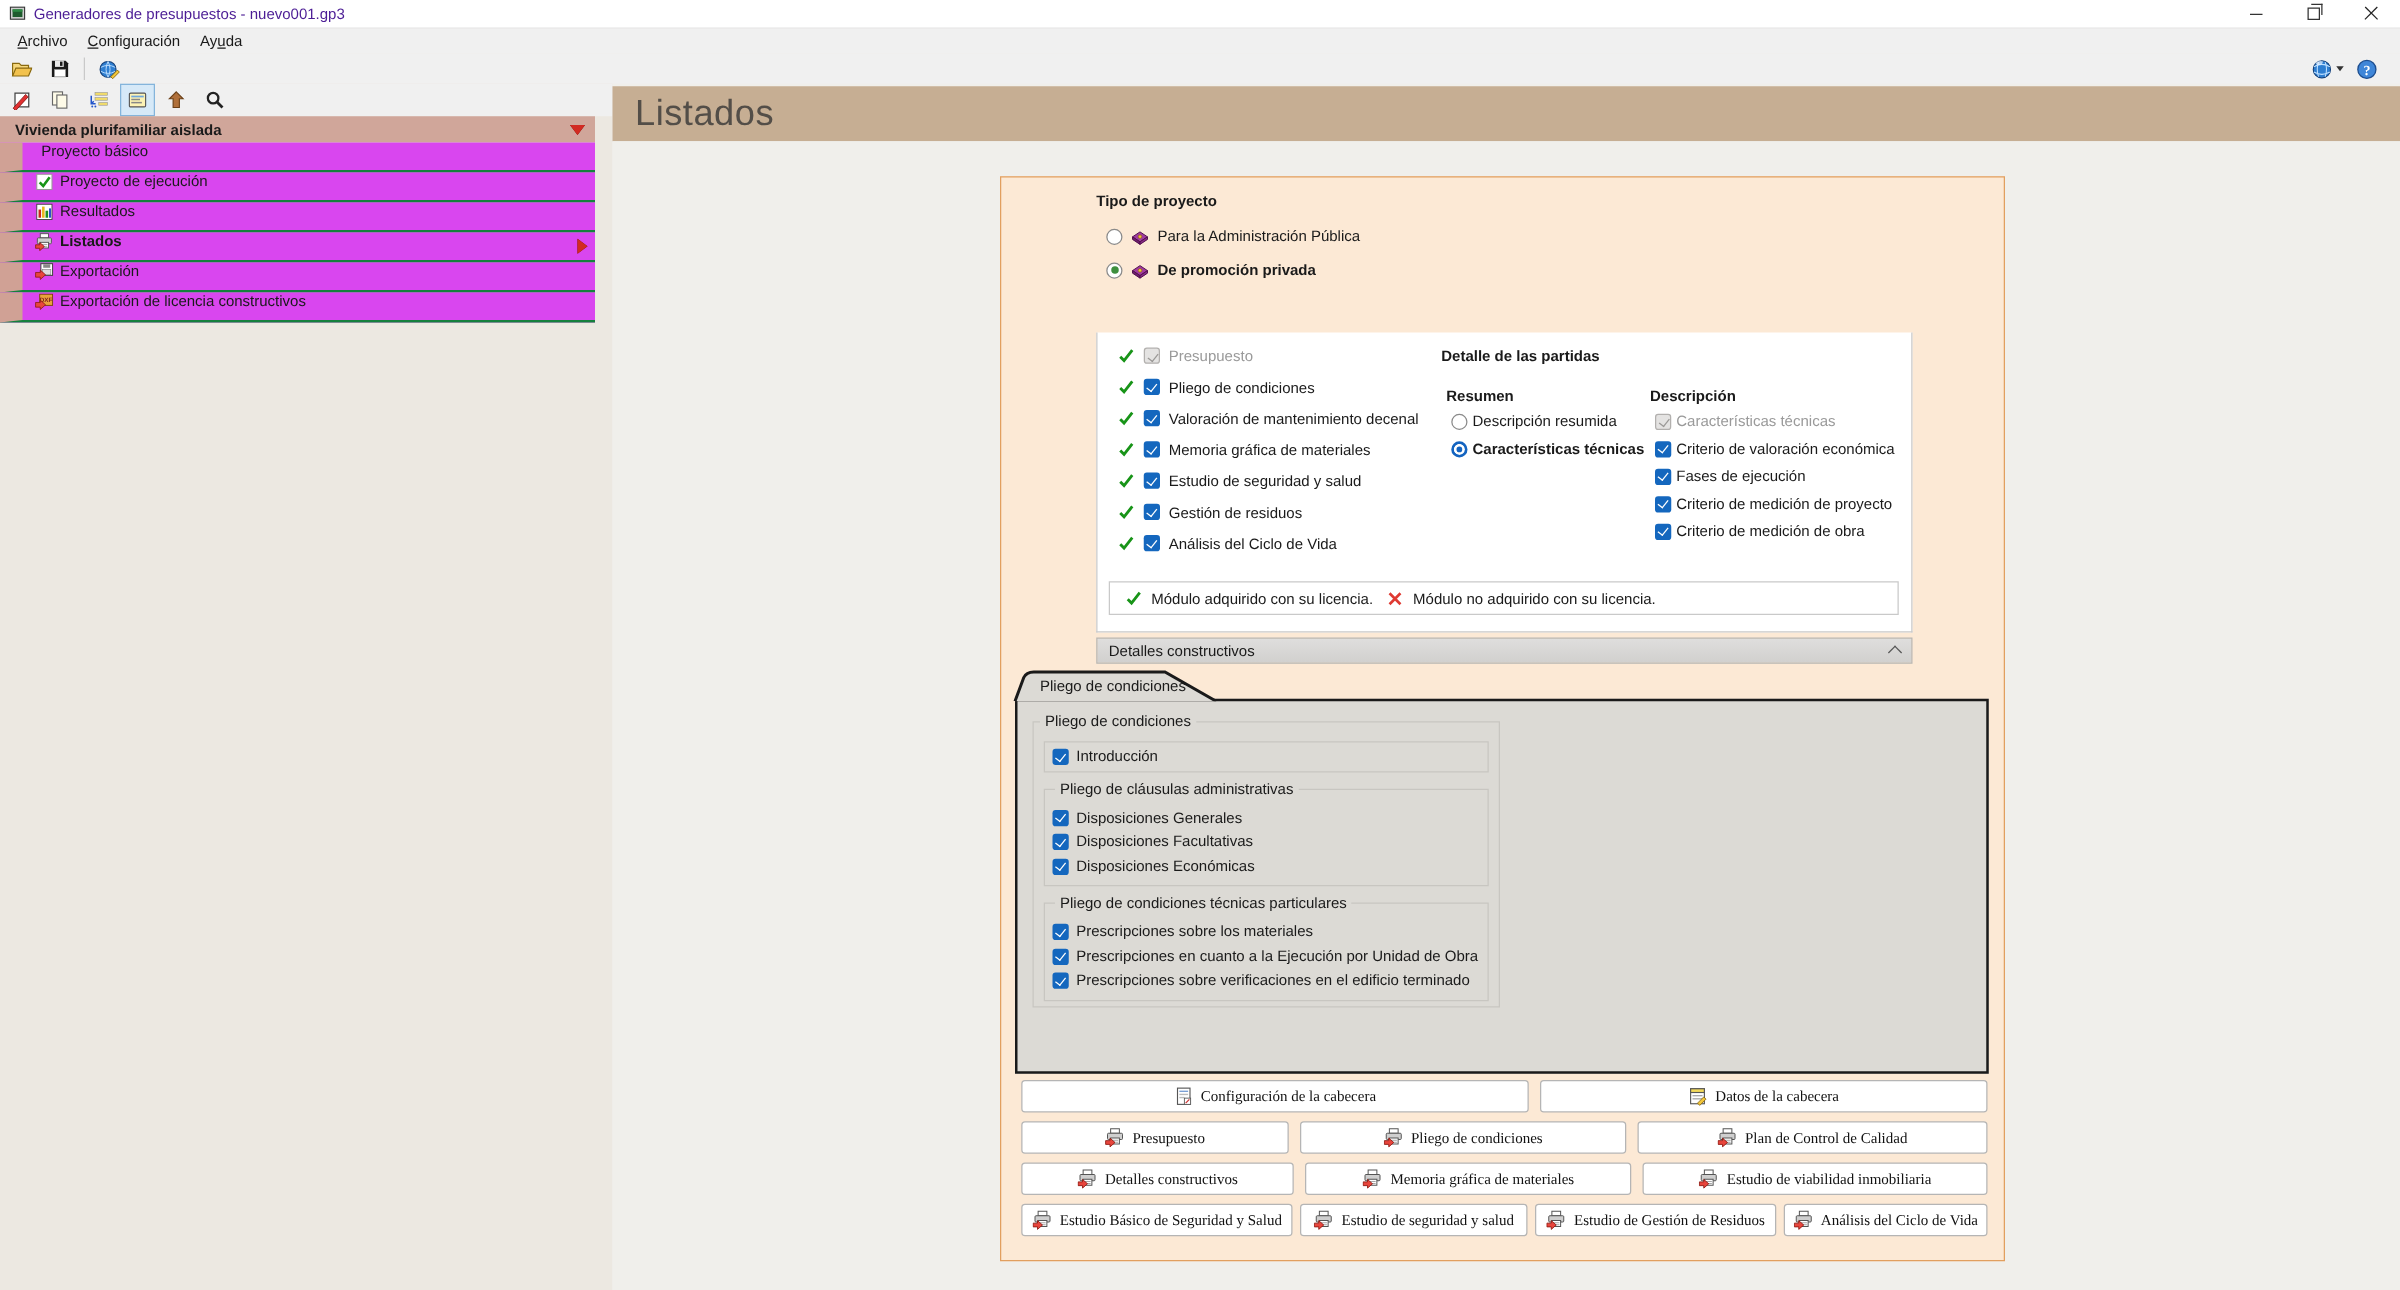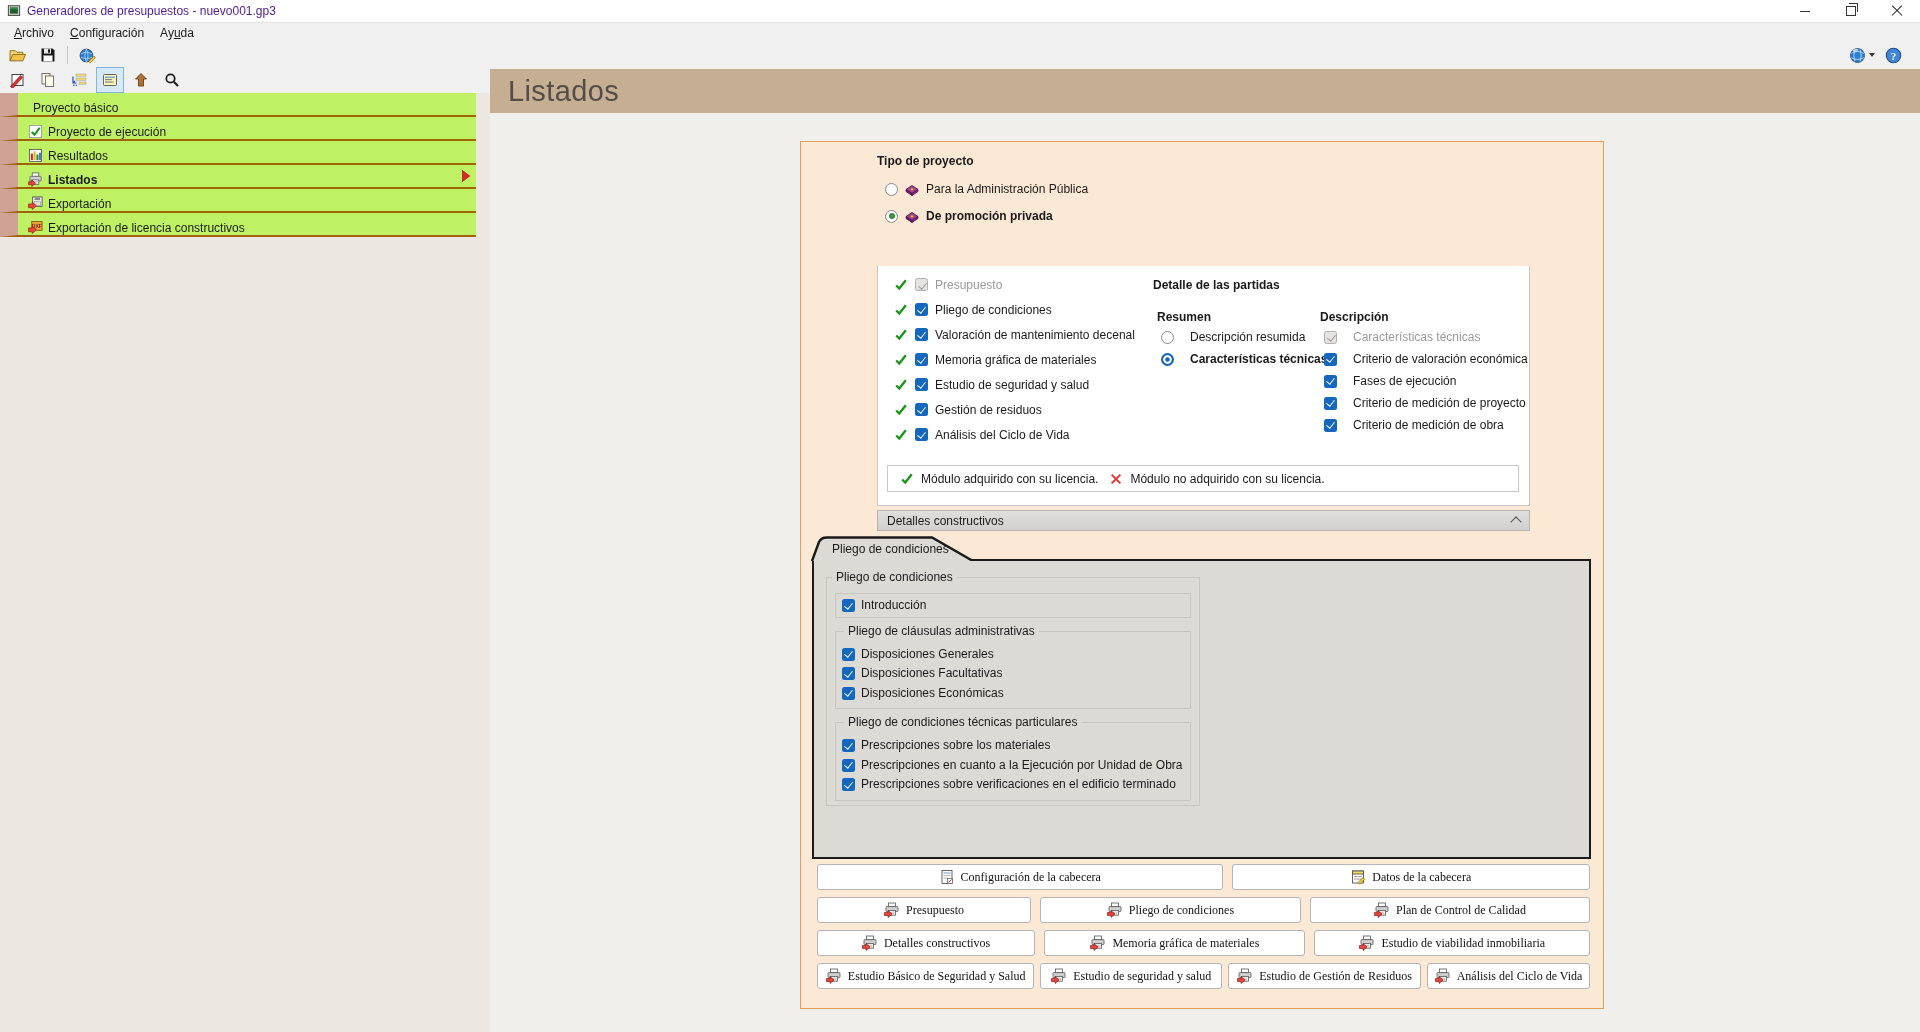--- a/index.html
+++ b/index.html
@@ -34,21 +34,21 @@
 
   
   .workspace{display:flex;height:966px}
   .leftcol{width:490px;flex:none;background:#ECE8E1;display:flex;flex-direction:column}
   .toolbar2{height:26px;background:#F0F0F0;display:flex;align-items:center;gap:3px;padding-left:3px;flex:none}
   .tb2{width:26px;height:24px;display:flex;align-items:center;justify-content:center;border:1px solid transparent}
   .tb2.active{background:#D6E9F8;border:1px solid #84B4DB}
   .tree{width:476px;flex:none}
   .tree-header{height:21px;background:#D0A69A;display:flex;align-items:center;padding-left:12px;font-weight:bold;position:relative}
   .tri-down{position:absolute;right:8px;top:7px;width:0;height:0;border-left:6px solid transparent;border-right:6px solid transparent;border-top:8px solid #D22A22;filter:drop-shadow(0 0 0.6px #5a0000)}
-  .tree-row{height:22px;background:#bef264;border-left:18px solid #D0A195;border-bottom:2px solid #a16207;display:flex;align-items:flex-end;gap:5px;padding-left:10px;position:relative;cursor:default}
+  .tree-row{height:22px;background:#d946ef;border-left:18px solid #D0A195;border-bottom:2px solid #15803d;display:flex;align-items:flex-start;gap:5px;padding-left:10px;position:relative;cursor:default}
   .tree-row.sel .tr-label{font-weight:bold}
   .tri-right{position:absolute;right:6px;top:5px;width:0;height:0;border-top:6px solid transparent;border-bottom:6px solid transparent;border-left:8px solid #D22A22;filter:drop-shadow(0 0 0.6px #5a0000)}
 
   
   .rightcol{flex:1;display:flex;flex-direction:column;min-width:0}
   .band{height:44px;margin-top:2px;background:#C6AE93;display:flex;align-items:center;padding-left:18px;flex:none}
   .band-title{font-size:29px;color:#534E48;letter-spacing:.4px}
   .content{flex:1;position:relative;background:#F0EFEB}
 
   .panel{position:absolute;left:310px;top:28px;width:802px;height:866px;background:#FCE9D5;border:1px solid #E19F5F}
@@ -58,21 +58,21 @@
 
   .secbar{position:absolute;left:76px;width:653px;height:21px;background:linear-gradient(#DFDEDD,#D1D0CE);border:1px solid #B7B6B3;display:flex;align-items:center;padding:0 9px;box-sizing:border-box}
   .secbar .sb-label{flex:1}
   .chev{width:7px;height:7px;border-right:1.6px solid #555;border-bottom:1.6px solid #555;flex:none}
   .chev.down{transform:rotate(45deg);margin-top:-3px}
   .chev.up{transform:rotate(-135deg);margin-top:3px}
 
   .docs-body{position:absolute;left:76px;top:124px;width:653px;height:240px;background:#fff;border:1px solid #C9C9C9;border-top:none;box-sizing:border-box}
   .doc-list{position:absolute;left:16px;top:6px;display:flex;flex-direction:column}
   .doc-row{height:25px;display:flex;align-items:center;gap:7px}
-  .drow{height:22px;display:flex;align-items:center;gap:16px}
+  .drow{height:22px;display:flex;align-items:center;gap:4px}
   .dim{color:#9A9A9A}
 
   .cb{width:13px;height:13px;background:#1467BE;border-radius:2.5px;position:relative;flex:none;box-sizing:border-box}
   .cb::after{content:"";position:absolute;left:4px;top:1.5px;width:3.5px;height:7px;border:solid #fff;border-width:0 1.7px 1.7px 0;transform:rotate(38deg)}
   .cb.dis{background:#E4E3E2;border:1px solid #B2B0AE}
   .cb.dis::after{border-color:#9A9896}
   .rd{width:13px;height:13px;border:1px solid #8A8A8A;border-radius:50%;background:#fff;position:relative;flex:none;box-sizing:border-box}
   .rd.selg::after{content:"";position:absolute;inset:2.5px;border-radius:50%;background:#3E8F3E}
   .rd.selb{border:2px solid #1464C0;background:#1464C0;box-shadow:inset 0 0 0 2.2px #fff}
 
@@ -309,20 +309,24 @@
             </svg>
           </div>
         <div class="tb2">
             <svg class="ic16">
               <use href="#sym-search"></use>
             </svg>
           </div>
       </div>
 
       <div class="tree">
+        <div class="tree-header">
+          <span>Vivienda plurifamiliar aislada</span>
+          <span class="tri-down"></span>
+        </div>
         <div class="tree-row">
           <span style="width:0"></span>
           <span class="tr-label">Proyecto básico</span>
         </div>
         <div class="tree-row">
           <svg class="ic15">
               <use href="#sym-checkbox-green"></use>
             </svg>
           <span class="tr-label">Proyecto de ejecución</span>
         </div>

